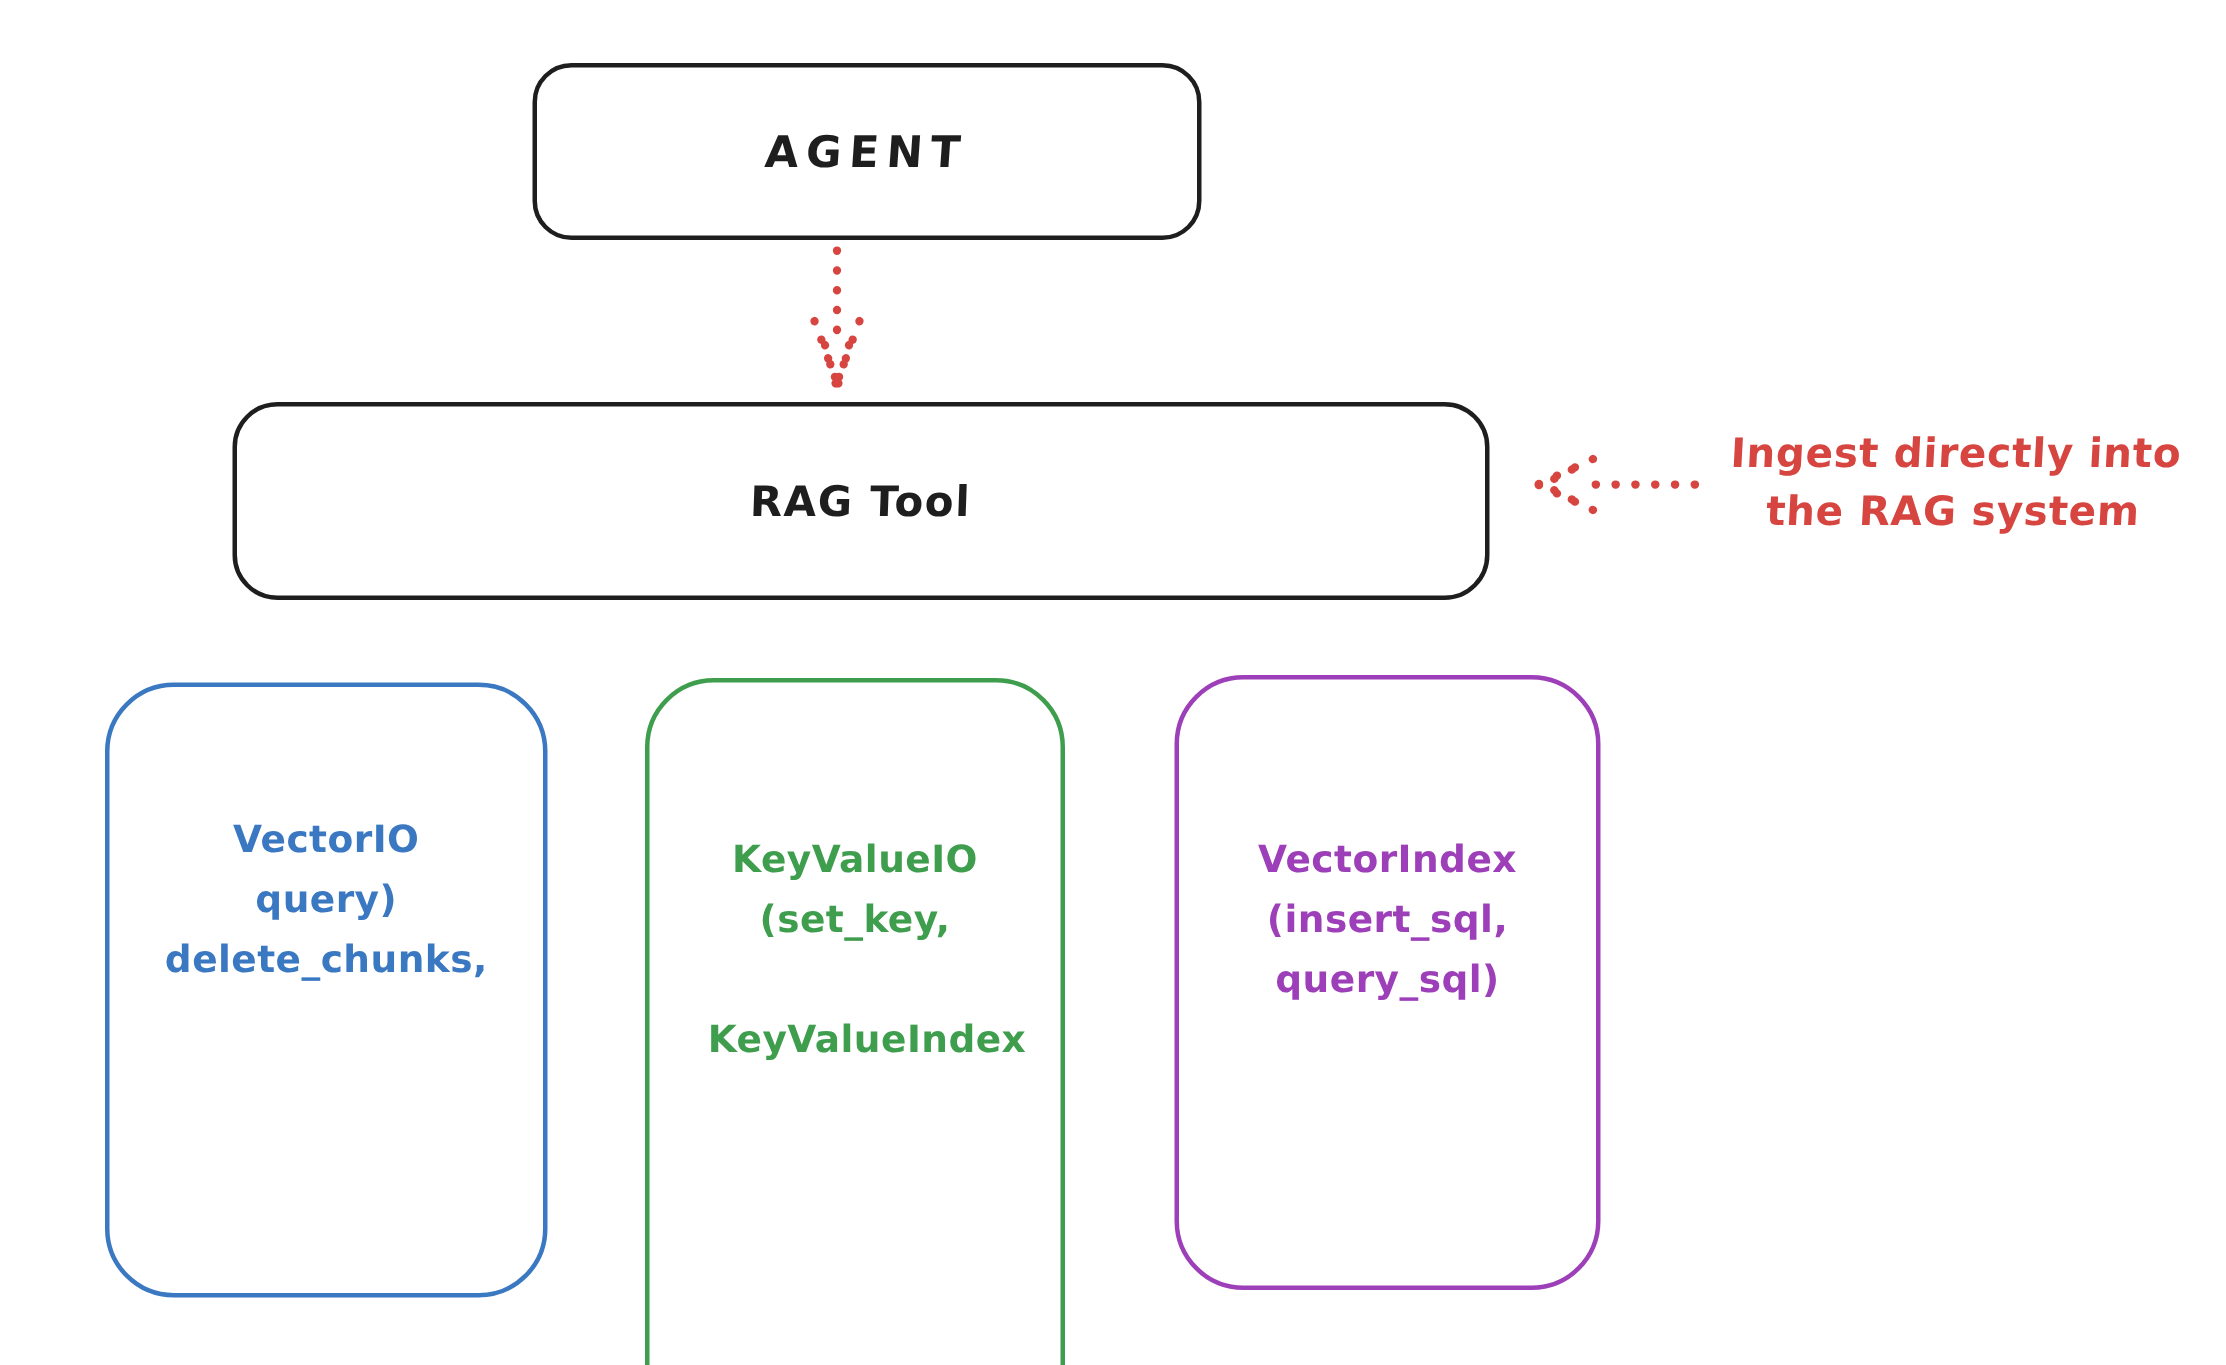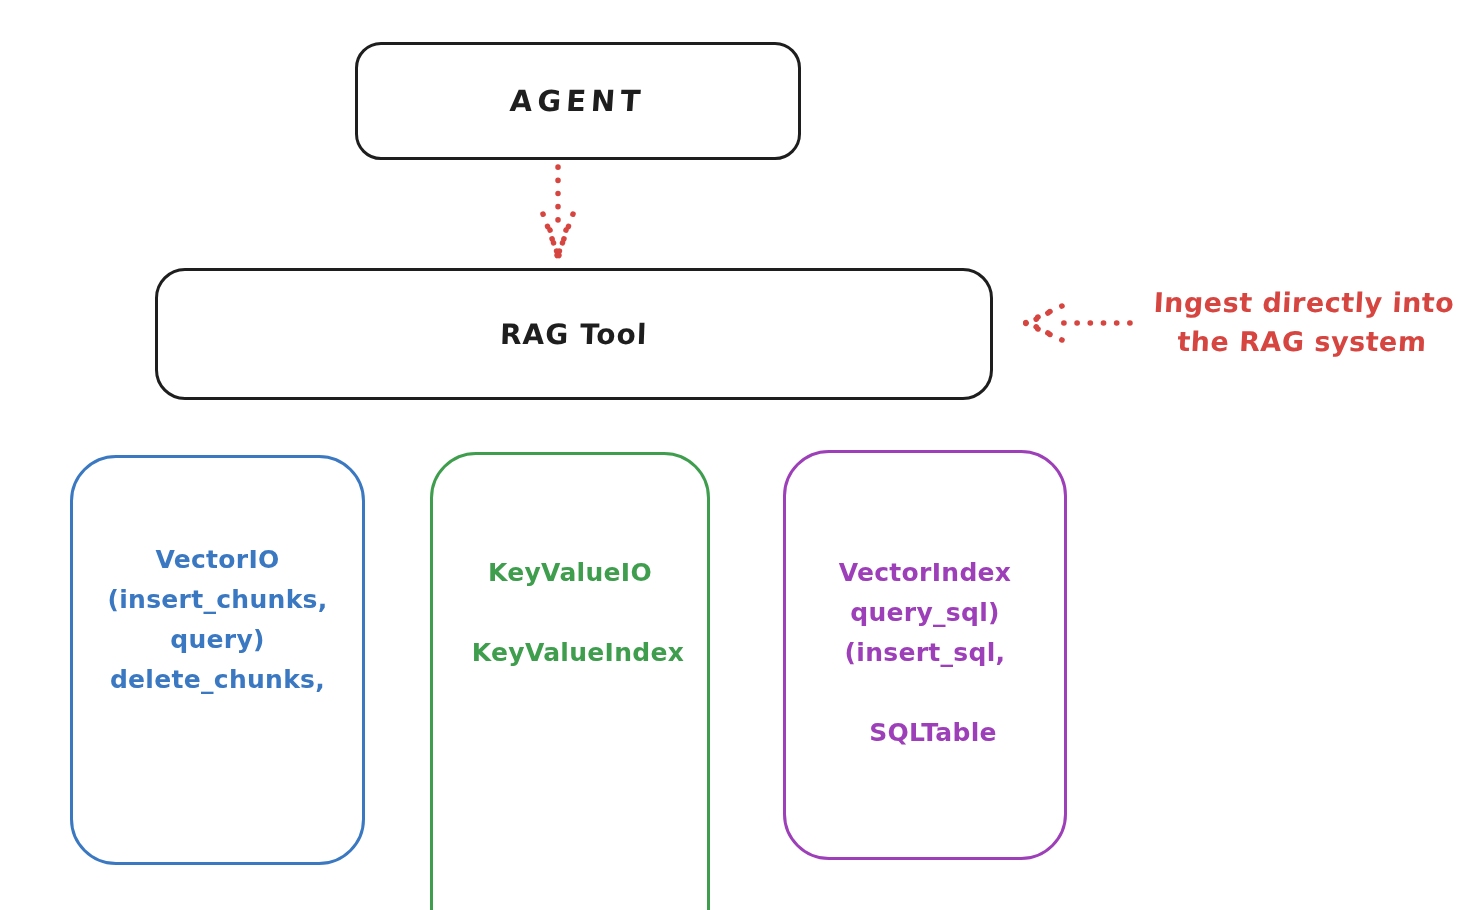--- a/index.html
+++ b/index.html
@@ -104,35 +104,34 @@
   </svg>
 
   <div class="annotation">
     <div>Ingest directly into</div>
     <div>the RAG system</div>
   </div>
 
   <div class="card card-blue">
     <div class="card-lines">
       <div>VectorIO</div>
-      <div>(insert_chunks,</div>
       <div>query)</div>
       <div>delete_chunks,</div>
     </div>
   </div>
 
   <div class="card card-green">
     <div class="card-lines">
       <div>KeyValueIO</div>
+      <div>(set_key,</div>
     </div>
     <div class="card-footer">KeyValueIndex</div>
   </div>
 
   <div class="card card-purple">
     <div class="card-lines">
       <div>VectorIndex</div>
+      <div>(insert_sql,</div>
       <div>query_sql)</div>
-      <div>(insert_sql,</div>
     </div>
-    <div class="card-footer">SQLTable</div>
   </div>
 
 </div>
 
 </body></html>

